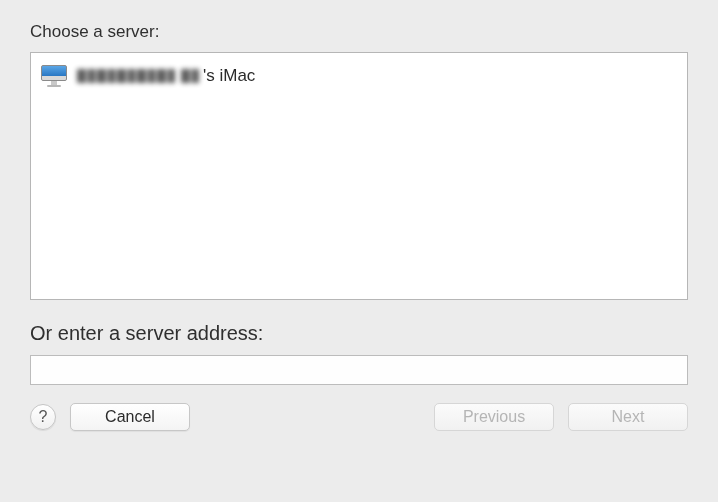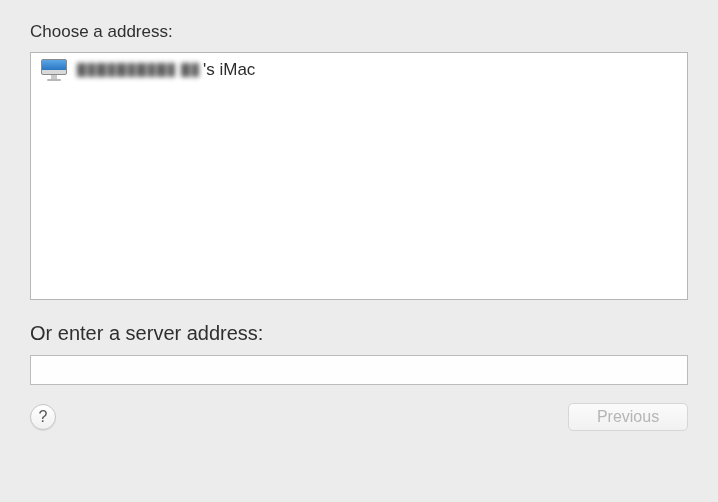--- a/index.html
+++ b/index.html
@@ -27,21 +27,21 @@
     .server-list {
       width: 100%;
       height: 248px;
       background: #ffffff;
       border: 1px solid #b6b6b6;
       overflow-y: auto;
     }
     .server-row {
       display: flex;
       align-items: center;
-      padding: 6px 10px 5px 10px;
+      padding: 12px 10px 5px 10px;
       gap: 10px;
       cursor: default;
     }
     .imac-icon {
       width: 26px;
       height: 22px;
       position: relative;
       flex-shrink: 0;
     }
     .imac-screen {
@@ -149,21 +149,21 @@
     }
     .spacer {
       flex: 1;
     }
   </style>
 </head>
 <body>
 
 <div class="panel">
 
-  <div class="label-choose">Choose a address:</div>
+  <div class="label-choose">Choose a server:</div>
 
   <div class="server-list">
     <div class="server-row">
       <span class="imac-icon">
         <span class="imac-screen"></span>
         <span class="imac-stand"></span>
         <span class="imac-base"></span>
       </span>
       <span class="server-name">
         <span class="redacted a"></span>
@@ -173,20 +173,22 @@
     </div>
   </div>
 
   <div class="label-enter">Or enter a server address:</div>
 
   <input type="text" class="address-input" placeholder="" style="">
 
   <div class="button-row">
     <div class="help-btn">?</div>
 
+    <button class="push-btn">Cancel</button>
 
     <div class="spacer"></div>
 
     <button class="push-btn disabled">Previous</button>
 
+    <button class="push-btn disabled">Next</button>
   </div>
 
 </div>
 
 </body></html>

